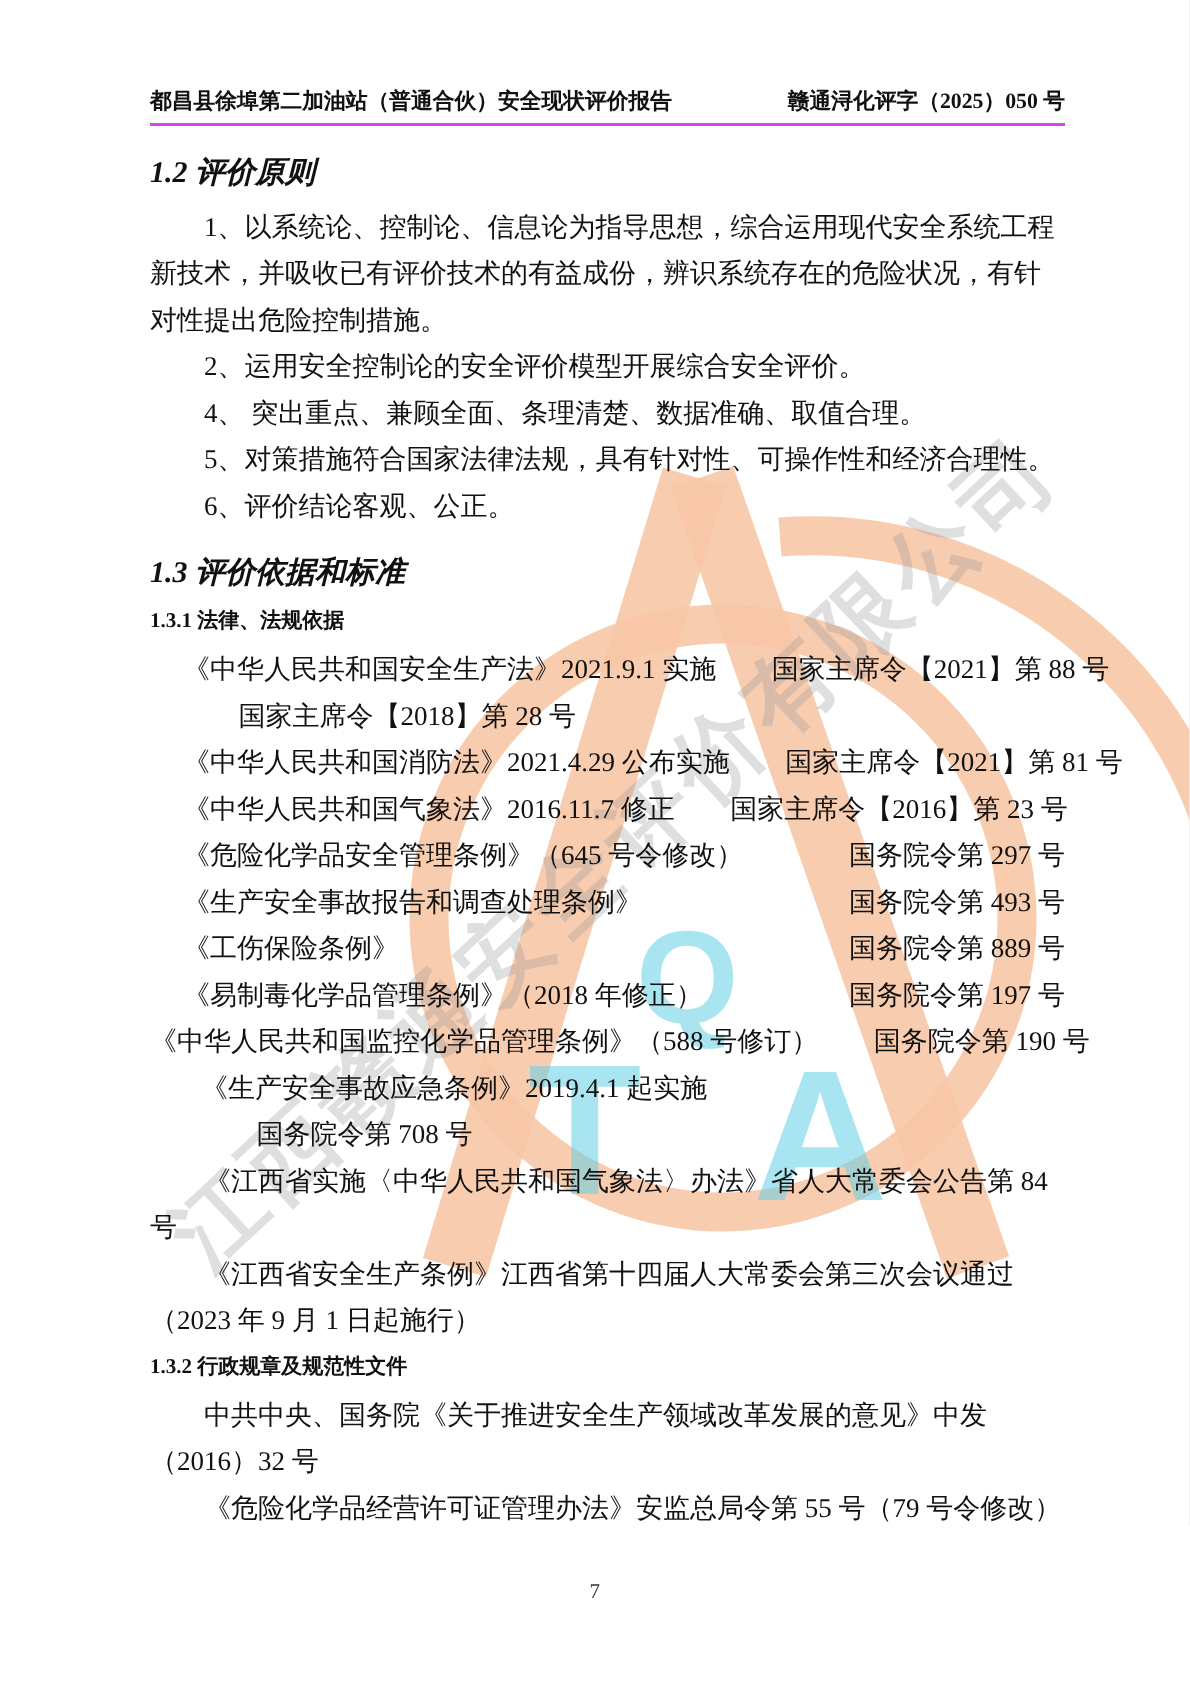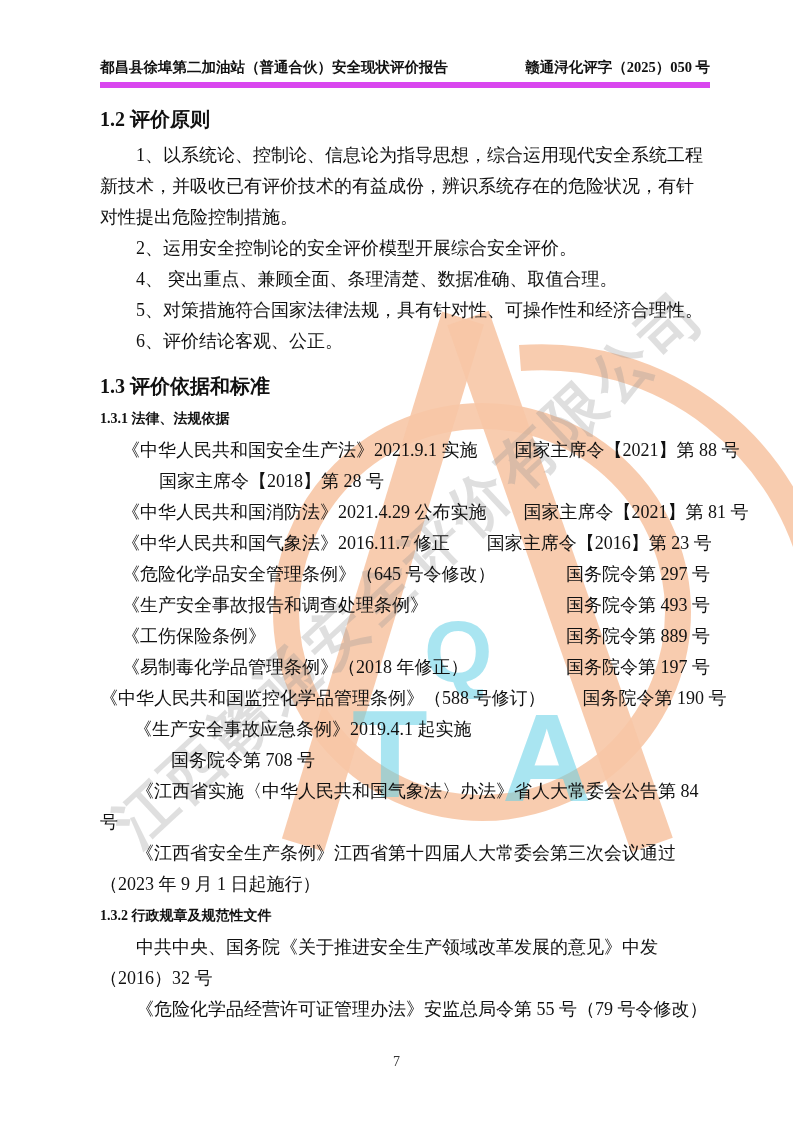--- a/index.html
+++ b/index.html
@@ -29,33 +29,34 @@
     font-weight:bold; color: rgba(98,207,230,0.55); line-height:1;
   }
   .wm-q { left:424px; top:608px; font-size:88px; }
   .wm-t { left:352px; top:692px; font-size:124px; }
   .wm-a { left:502px; top:696px; font-size:124px; }
   
   .doc-header {
     position:relative; z-index:1;
     margin: 58px 83px 0 100px;
     padding-bottom: 5px;
-    border-bottom: 6px solid #d946ef;
+    border-bottom: 2px solid #d946ef;
     display:flex; justify-content:space-between; align-items:flex-end;
     font-size: 14.5px; font-weight: bold;
   }
   
   .content {
     position:relative; z-index:1;
     margin: 0 83px 0 100px;
     font-size: 18px; line-height: 31px;
   }
   h2.sec {
     font-size: 20px; font-weight: bold;
     line-height: 30px;
+    font-style: italic;
   }
   .sec12-title { margin-top: 16px; margin-bottom: 6px; }
   .sec13-title { margin-top: 14px; margin-bottom: 2px; }
   h3.subsec {
     font-family: Liberation Serif, serif;
     font-size: 14px; font-weight: bold; line-height: 32px;
   }
   .para { text-indent: 2em; }
   .law-row {
     display:flex; justify-content:space-between;

